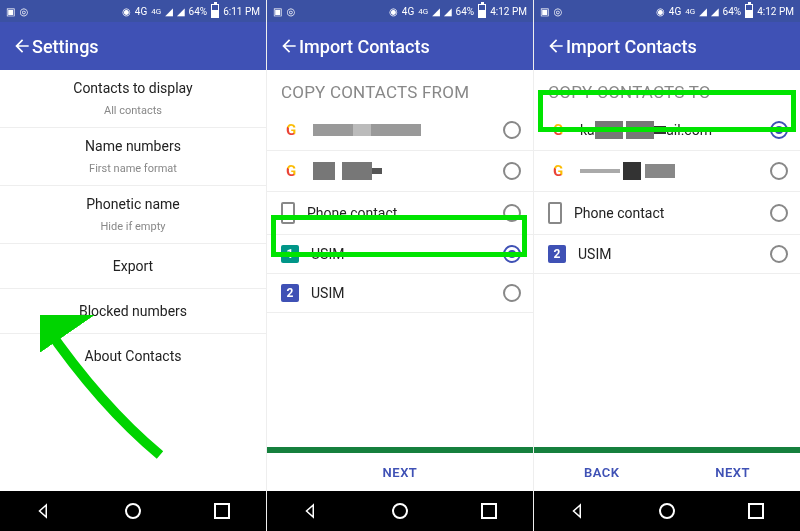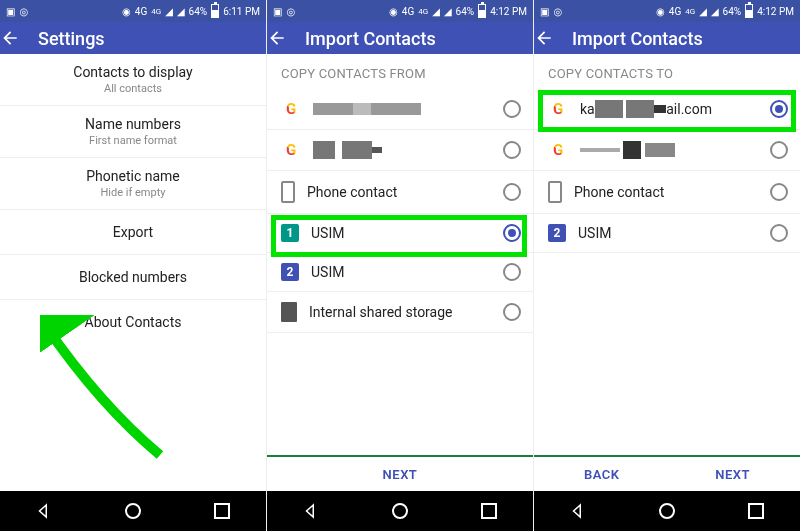--- a/index.html
+++ b/index.html
@@ -9,47 +9,47 @@
   .phone { flex: 1; display: flex; flex-direction: column; background: #fff; border-left: 1px solid #eee; position: relative; }
   .phone:first-child { border-left: none; }
 
   .statusbar { height: 22px; background: #3b51a3; color: #fff; display: flex; align-items: center; padding: 0 6px; font-size: 10px; justify-content: space-between; }
   .status-left, .status-right { display: flex; align-items: center; gap: 4px; }
   .sicon { display: inline-flex; align-items: center; justify-content: center; }
   .battery { display: inline-block; width: 8px; height: 14px; border: 1px solid #fff; position: relative; }
   .battery::before { content: ""; position: absolute; top: -3px; left: 2px; width: 3px; height: 2px; background: #fff; }
   .battery .fill { position: absolute; bottom: 0; left: 0; right: 0; height: 60%; background: #fff; }
 
-  .appbar { height: 32px; background: #3f51b5; color: #fff; display: flex; align-items: center; padding: 0 0; gap: 18px; }
+  .appbar { height: 48px; background: #3f51b5; color: #fff; display: flex; align-items: center; padding: 0 12px; }
   .appbar .title { font-size: 18px; font-weight: 500; }
 
   .content { flex: 1; background: #fff; overflow: hidden; display: flex; flex-direction: column; }
-  .section-head { font-size: 13px; color: #888; padding: 12px 14px 8px; letter-spacing: 0.2px; }
+  .section-head { font-size: 17px; color: #888; padding: 12px 14px 8px; letter-spacing: 0.2px; }
   .setrow { padding: 10px 4px; border-bottom: 1px solid #eee; text-align: center; }
   .setrow .t { font-size: 14px; color: #222; }
-  .setrow .s { font-size: 11px; color: #888; margin-top: 2px; }
+  .setrow .s { font-size: 11px; color: #888; margin-top: 8px; }
   .setrow.single .t { padding: 4px 0; }
 
   .optrow { display: flex; align-items: center; padding: 10px 12px 10px 14px; border-bottom: 1px solid #eee; gap: 12px; position: relative; }
   .optrow .label { flex: 1; font-size: 14px; color: #222; display: flex; align-items: center; gap: 0; }
   .radio { width: 18px; height: 18px; border: 2px solid #888; border-radius: 50%; display: inline-block; position: relative; flex-shrink: 0; }
   .radio.sel { border-color: #3f51b5; }
   .radio.sel::after { content: ""; position: absolute; inset: 3px; background: #3f51b5; border-radius: 50%; }
 
   .gicon { width: 20px; height: 20px; display: inline-flex; align-items: center; justify-content: center; font-weight: bold; font-size: 15px; }
   .g-multi { background: linear-gradient(45deg,#4285f4 0 25%,#ea4335 25% 50%,#fbbc05 50% 75%,#34a853 75% 100%); -webkit-background-clip: text; background-clip: text; color: transparent; }
   .sim { width: 18px; height: 18px; background: #888; color: #fff; font-size: 12px; font-weight: bold; display: inline-flex; align-items: center; justify-content: center; border-radius: 2px; }
   .sim.teal { background: #009688; }
   .sim.blue { background: #3f51b5; }
   .storage { width: 16px; height: 20px; background: #555; border-radius: 1px; display: inline-block; }
   .phoneicon { width: 14px; height: 22px; border: 2px solid #888; border-radius: 2px; display: inline-block; }
 
   .redact { display: inline-block; background: #999; height: 12px; }
 
-  .bottombar { height: 36px; display: flex; align-items: center; justify-content: space-around; border-top: 2px solid #15803d; text-align: right; }
+  .bottombar { height: 44px; display: flex; align-items: center; justify-content: space-around; border-top: 6px solid #15803d; text-align: right; }
   .bottombtn { color: #3f51b5; font-size: 13px; font-weight: 600; letter-spacing: 0.5px; padding: 10px 20px; }
 
   .navbar { height: 40px; background: #000; display: flex; align-items: center; justify-content: space-around; }
   .navbtn { width: 22px; height: 22px; display: inline-flex; align-items: center; justify-content: center; }
 
   .highlight { position: absolute; border: 5px solid #00e400; pointer-events: none; }
   .arrow { position: absolute; pointer-events: none; }
 </style>
 </head>
 <body>
@@ -188,25 +188,20 @@
         <div class="optrow">
           <span class="sim teal">1</span>
           <span class="label">USIM</span>
           <span class="radio sel"></span>
         </div>
         <div class="optrow">
           <span class="sim blue">2</span>
           <span class="label">USIM</span>
           <span class="radio"></span>
         </div>
-        <div class="optrow">
-          <span class="storage"></span>
-          <span class="label">Internal shared storage</span>
-          <span class="radio"></span>
-        </div>
 
         <div style="flex:1"></div>
         <div class="bottombar">
           <span class="bottombtn">NEXT</span>
         </div>
       </div>
       <div class="navbar">
         <span class="navbtn">
             <svg width="18" height="18" viewBox="0 0 24 24">
               <path fill="none" stroke="#fff" stroke-width="2" d="M15 4 L6 12 L15 20 Z"></path>

